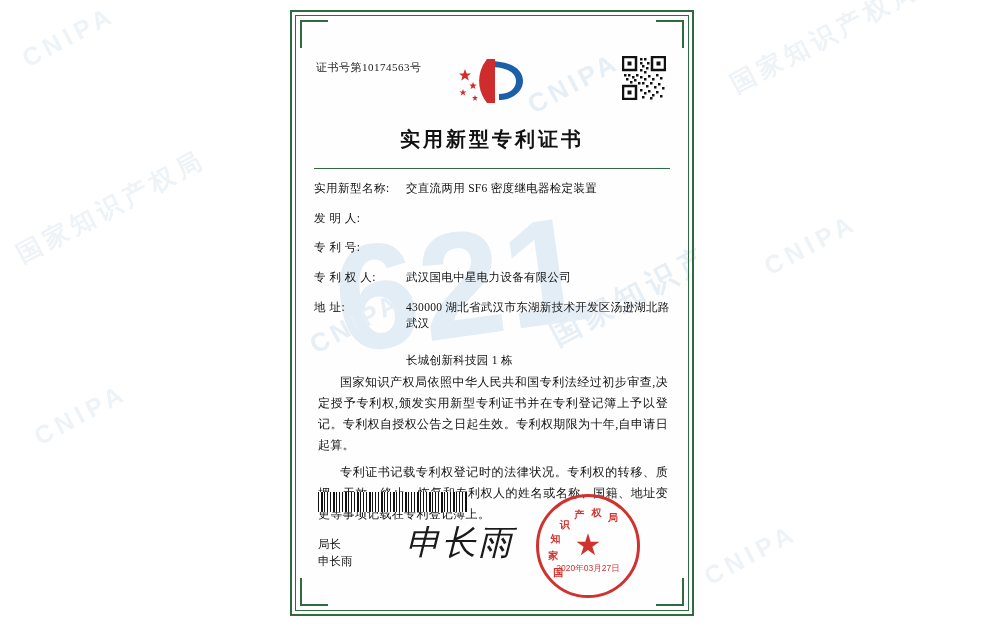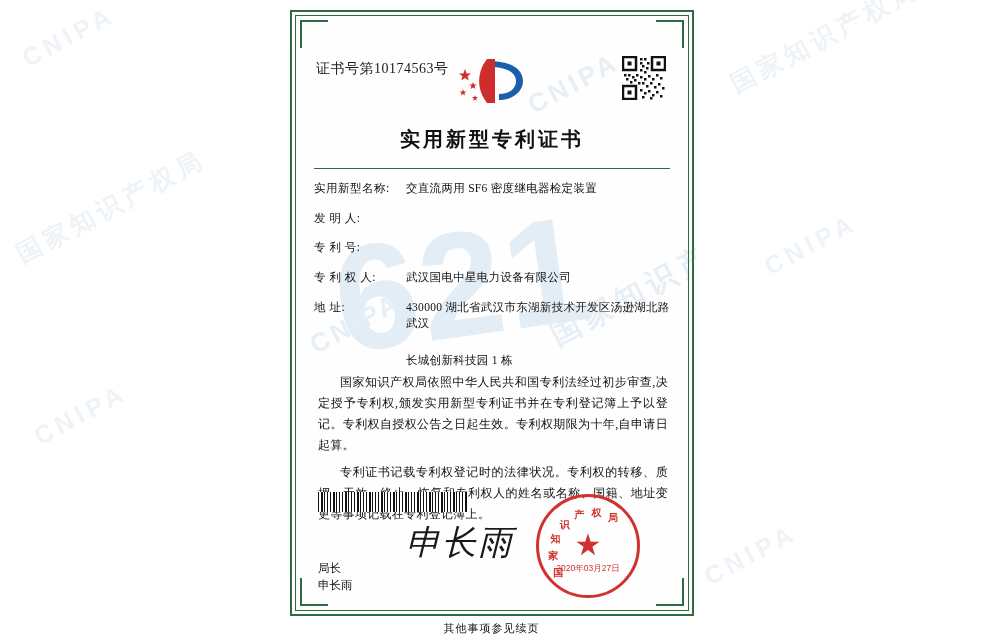--- a/index.html
+++ b/index.html
@@ -93,21 +93,21 @@
     transform: rotate(-28deg);
     white-space: nowrap;
     user-select: none;
   }
 
   
   .cert-no {
     position: absolute;
     left: 28px;
     top: 52px;
-    font-size: 14px;
+    font-size: 11px;
     color: #1a1a1a;
     letter-spacing: 0.5px;
   }
   .qr {
     position: absolute;
     right: 30px;
     top: 48px;
     width: 44px;
     height: 44px;
   }
@@ -202,21 +202,21 @@
         #111 0px, #111 1px, #fff 1px, #fff 3px,
         #111 3px, #111 5px, #fff 5px, #fff 6px,
         #111 6px, #111 7px, #fff 7px, #fff 9px,
         #111 9px, #111 10px, #fff 10px, #fff 12px);
   }
 
   
   .sig-label {
     position: absolute;
     left: 30px;
-    top: 552px;
+    top: 528px;
     font-size: 11.5px;
     line-height: 1.5;
     color: #111;
   }
   .sig-script {
     position: absolute;
     left: 118px;
     top: 512px;
     font-size: 34px;
     color: #1a1a1a;
@@ -433,14 +433,13 @@
         <span style="transform:rotate(-20deg) translate(0,-40px) rotate(20deg);">产</span>
         <span style="transform:rotate(5deg) translate(0,-40px) rotate(-5deg);">权</span>
         <span style="transform:rotate(30deg) translate(0,-40px) rotate(-30deg);">局</span>
       </div>
       <div class="star">★</div>
       <div class="seal-date">2020年03月27日</div>
     </div>
 
   </div>
 
-  <div class="outside-note">其他事项参见续页</div>
 </div>
 
 </body></html>

